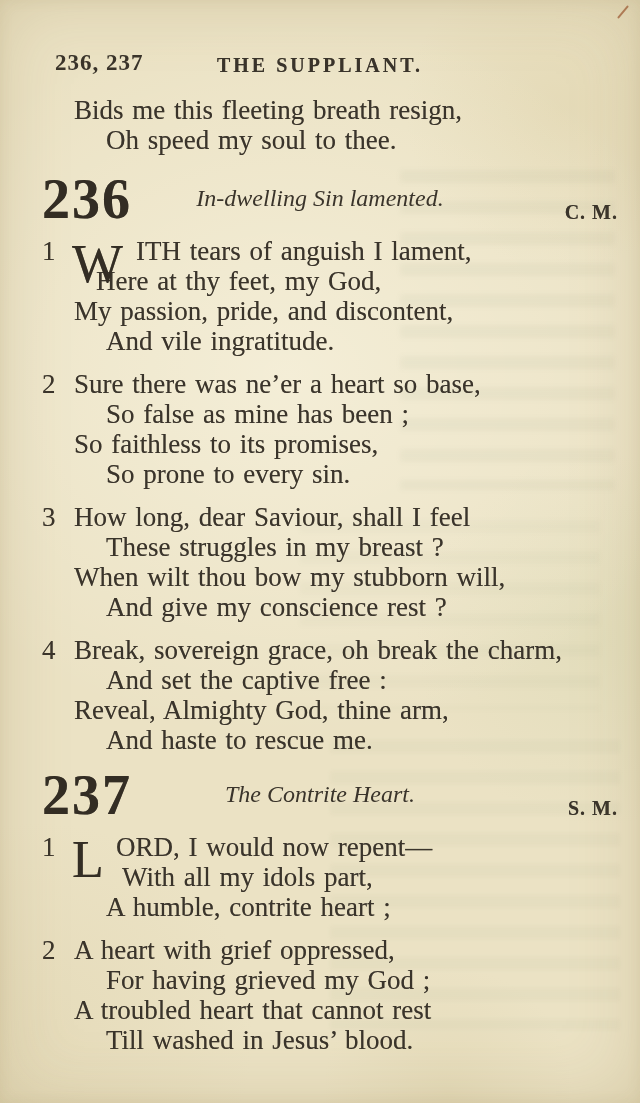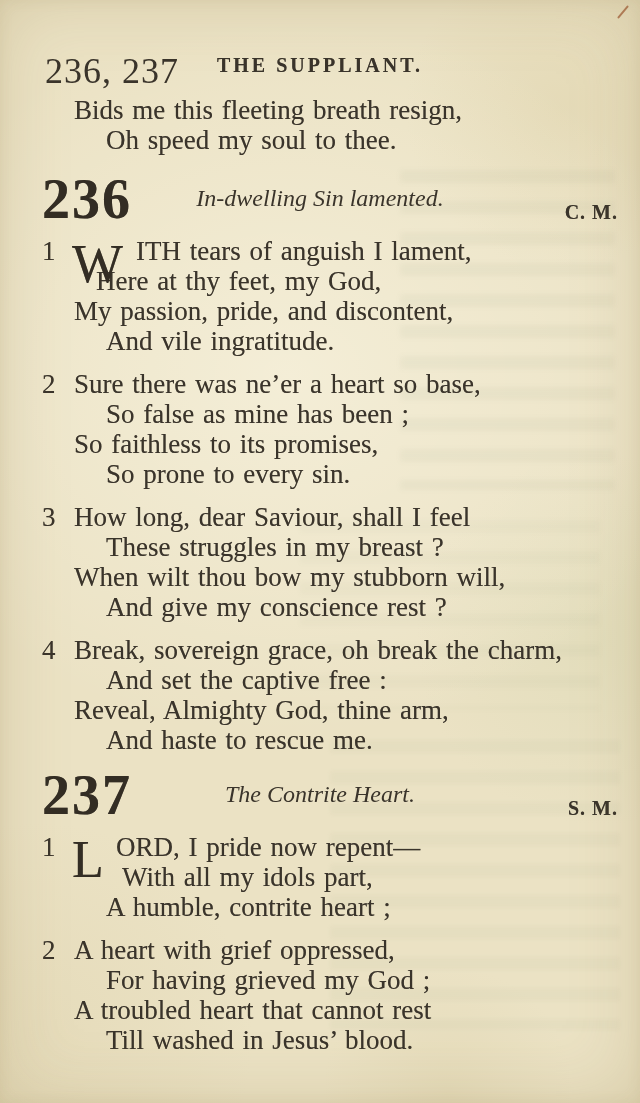--- a/index.html
+++ b/index.html
@@ -31,21 +31,21 @@
   }
   .ghost.g1{left:400px;top:170px;width:215px;height:320px;}
   .ghost.g2{left:300px;top:520px;width:300px;height:190px;opacity:0.35;}
   .ghost.g3{left:330px;top:740px;width:290px;height:290px;opacity:0.45;}
   .scratch{
     position:absolute;top:4px;right:16px;width:2px;height:16px;
     background:#a05a36;transform:rotate(40deg);opacity:0.75;border-radius:1px;
   }
 
   .header{position:relative;height:32px;margin-top:50px;}
-  .page-nums{position:absolute;left:45px;top:0;font-size:36px;letter-spacing:1px;}
+  .page-nums{position:absolute;left:55px;top:0;font-size:23px;letter-spacing:1px;font-weight:bold;}
   .running-title{
     position:absolute;left:0;right:0;top:4px;text-align:center;
     font-size:20px;font-weight:bold;letter-spacing:3px;
     text-shadow:0 0 0.5px rgba(58,52,43,0.55);
   }
 
   .body-text{font-size:27px;line-height:30px;word-spacing:2px;
     text-shadow:0 0 0.5px rgba(58,52,43,0.45);}
 
   .continuation{margin:13px 12px 0 42px;}
@@ -147,21 +147,21 @@
 
   <div class="hymn-head h237">
     <span class="hymn-number">237</span>
     <span class="hymn-title">The Contrite Heart.</span>
     <span class="hymn-meter">S. M.</span>
   </div>
 
   <div class="verse dc-l body-text">
     <span class="vnum">1</span>
     <span class="dropcap">L</span>
-    <div class="lo l1">ORD, I pride now repent—</div>
+    <div class="lo l1">ORD, I would now repent—</div>
     <div class="le l2">With all my idols part,</div>
     <div class="le">A humble, contrite heart ;</div>
   </div>
 
   <div class="verse body-text">
     <span class="vnum">2</span>
     <div class="lo">A heart with grief oppressed,</div>
     <div class="le">For having grieved my God ;</div>
     <div class="lo">A troubled heart that cannot rest</div>
     <div class="le">Till washed in Jesus’ blood.</div>

